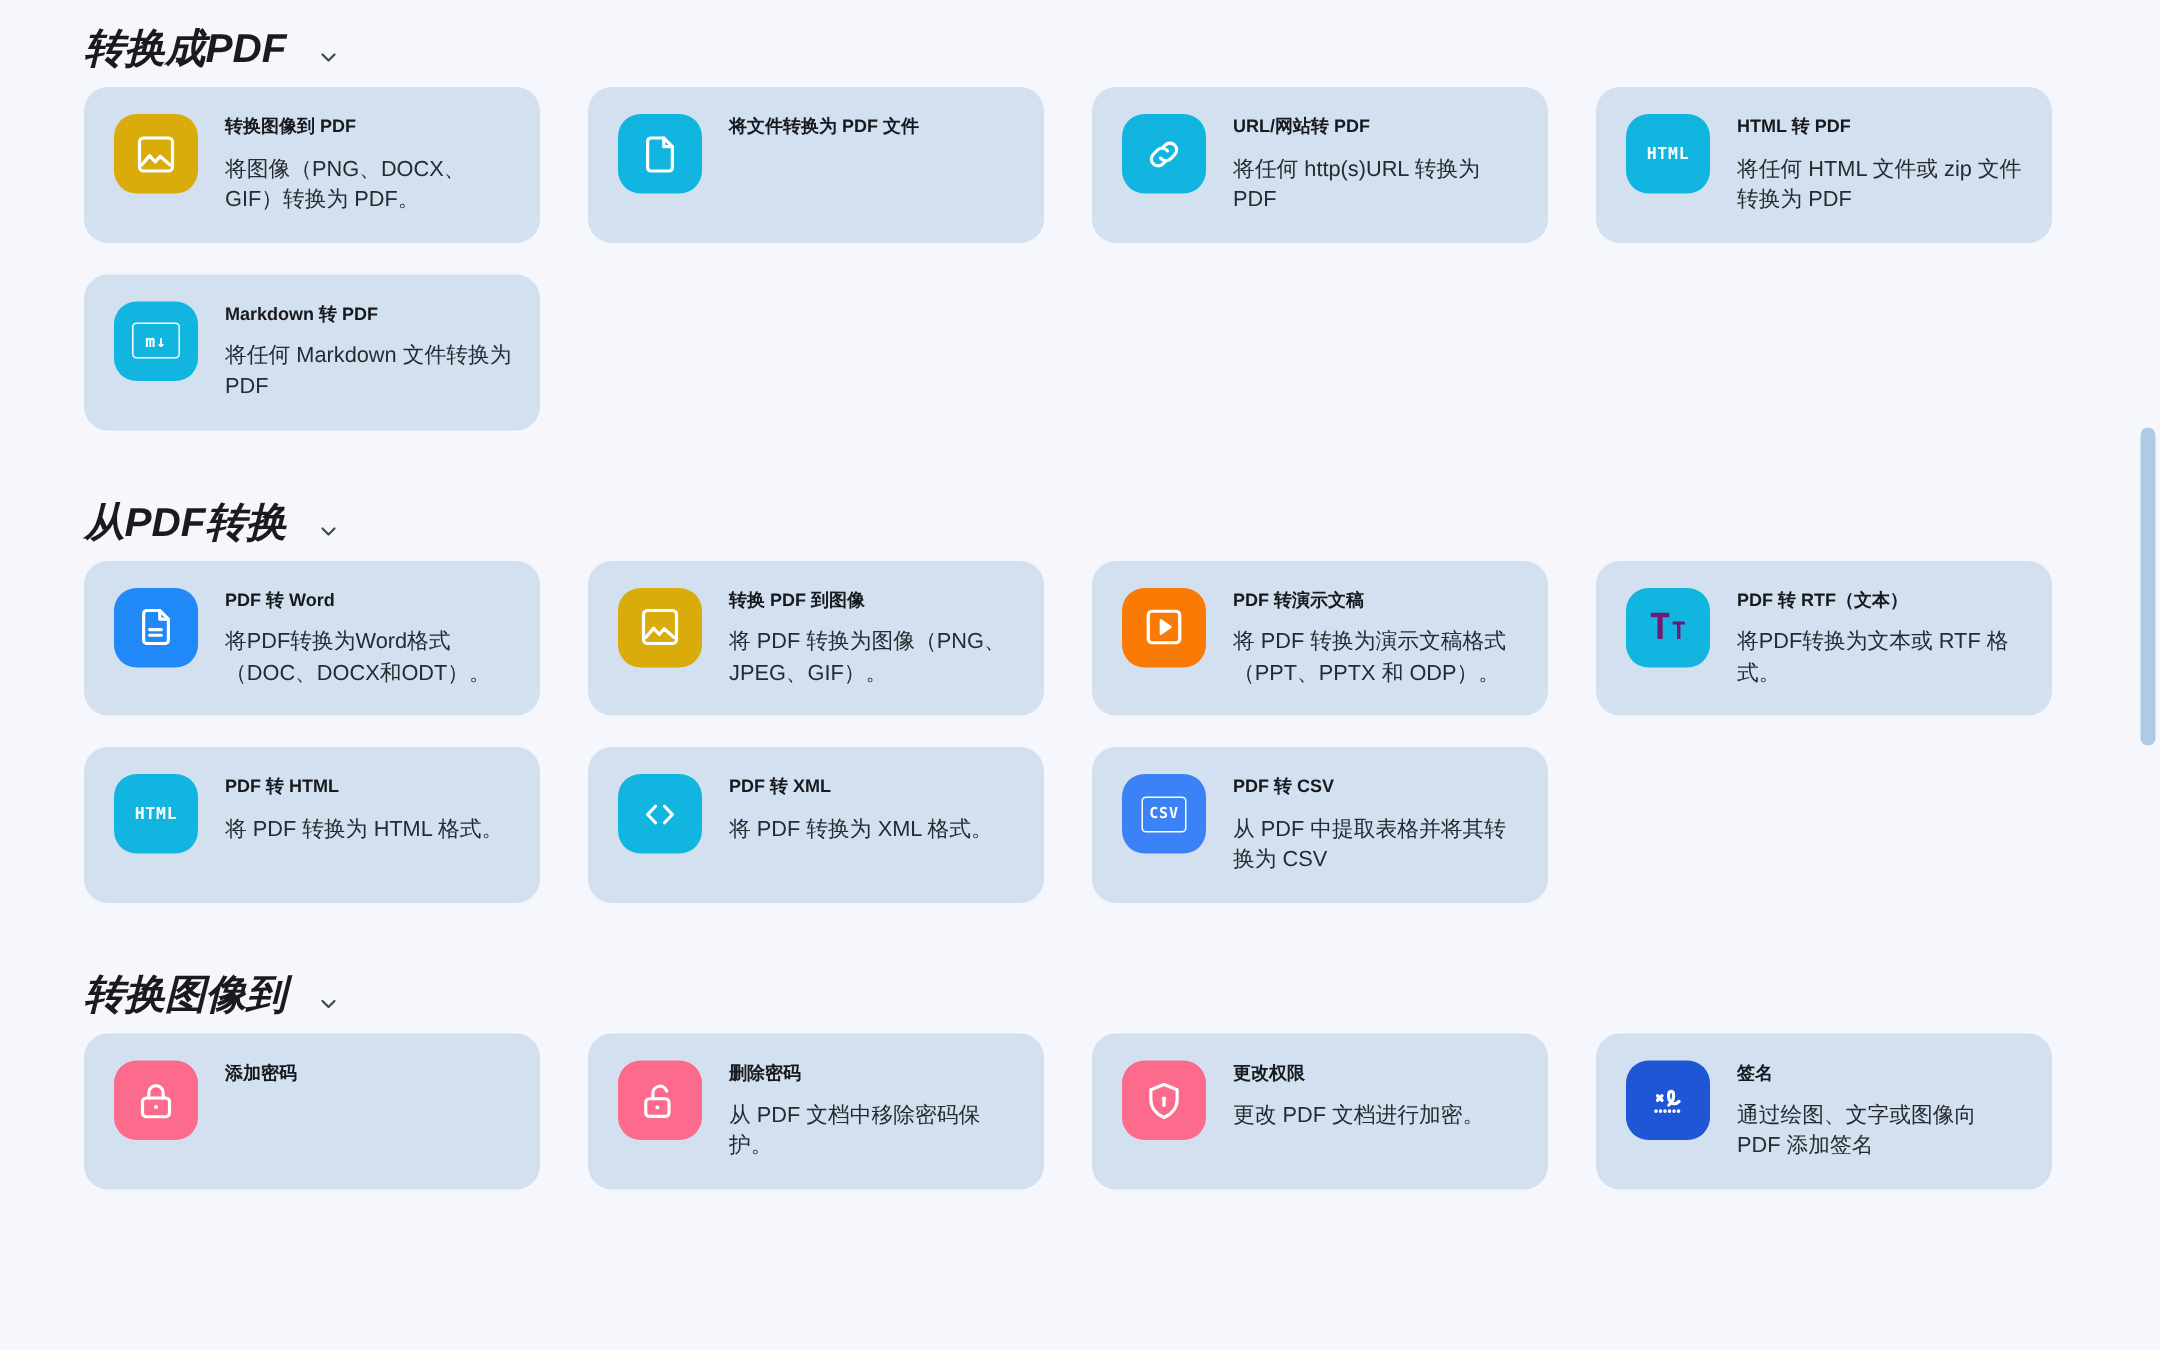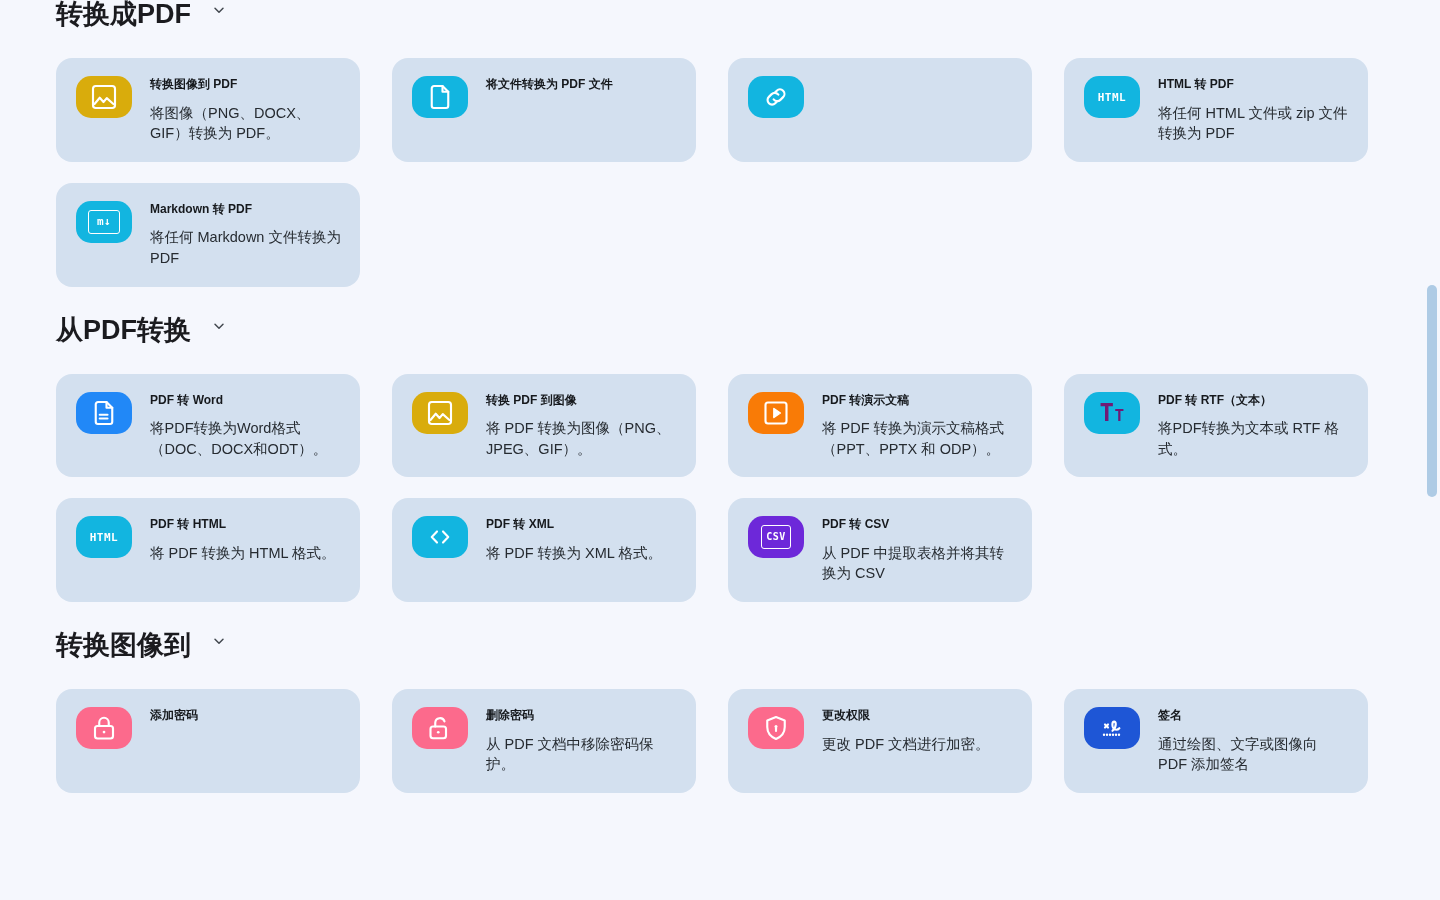--- a/index.html
+++ b/index.html
@@ -19,23 +19,24 @@
   #content {
     position: absolute;
     top: 0; left: 0;
     width: 1424px;
     padding: 0 0 0 56px;
   }
 
   
   .section-head {
     display: flex;
-    align-items: flex-start;
+    align-items: flex-end;
     gap: 18px;
     height: 48px;
+    font-style: italic;
   }
   .section-title {
     font-size: 27px;
     font-weight: bold;
     color: #1b1b1f;
     letter-spacing: 0px;
     line-height: 1.1;
     white-space: nowrap;
   }
   .chev {
@@ -59,21 +60,21 @@
     background: #d3e0ef;
     border-radius: 16px;
     padding: 18px 18px 18px 20px;
     display: flex;
     align-items: flex-start;
     gap: 18px;
     cursor: pointer;
   }
   .card-icon {
     flex: 0 0 auto;
-    width: 56px; height: 42px;
+    width: 56px; height: 53px;
     border-radius: 15px;
     display: flex;
     align-items: center;
     justify-content: center;
     color: #ffffff;
   }
   .card-icon svg { display:block; }
   .card-body { padding-top: 1px; min-width: 0; }
   .card-title {
     font-size: 12px;
@@ -151,20 +152,24 @@
             <div class="card-title">将文件转换为 PDF 文件</div>
           </div>
         </div>
         <div class="card">
           <div class="card-icon" style="background: rgb(18, 181, 224);">
             <svg width="30" height="30" viewBox="0 0 24 24" fill="none" stroke="#fff" stroke-width="1.7" stroke-linecap="round" stroke-linejoin="round">
               <path d="M10.1 13.9a3.6 3.6 0 0 0 5.4.4l2.2-2.2a3.6 3.6 0 0 0-5.1-5.1l-1.2 1.2"></path>
               <path d="M13.9 10.1a3.6 3.6 0 0 0-5.4-.4l-2.2 2.2a3.6 3.6 0 0 0 5.1 5.1l1.2-1.2"></path>
             </svg>
           </div>
+          <div class="card-body">
+            <div class="card-title">URL/网站转 PDF</div>
+            <div class="card-desc">将任何 http(s)URL 转换为 PDF</div>
+          </div>
         </div>
         <div class="card">
           <div class="card-icon" style="background: rgb(18, 181, 224);">
             <span class="glyph-text" style="font-size:11px;color:#fff;">HTML</span>
           </div>
           <div class="card-body">
             <div class="card-title">HTML 转 PDF</div>
             <div class="card-desc">将任何 HTML 文件或 zip 文件转换为 PDF</div>
           </div>
         </div>
@@ -251,21 +256,21 @@
               <path d="M9.6 7.6L5.4 12l4.2 4.4"></path>
               <path d="M14.4 7.6L18.6 12l-4.2 4.4"></path>
             </svg>
           </div>
           <div class="card-body">
             <div class="card-title">PDF 转 XML</div>
             <div class="card-desc">将 PDF 转换为 XML 格式。</div>
           </div>
         </div>
         <div class="card">
-          <div class="card-icon" style="background: #6d28d9; justify-content: center;">
+          <div class="card-icon" style="background: #3b82f6; justify-content: center;">
             <span style="position:relative;display:inline-flex;align-items:center;justify-content:center;width:30px;height:24px;border:1.8px solid #fff;border-radius:3px;">
               <span class="glyph-text" style="font-size:10px;color:#fff;line-height:1;">CSV</span>
             </span>
           </div>
           <div class="card-body">
             <div class="card-title">PDF 转 CSV</div>
             <div class="card-desc">从 PDF 中提取表格并将其转换为 CSV</div>
           </div>
         </div>
       </div>

